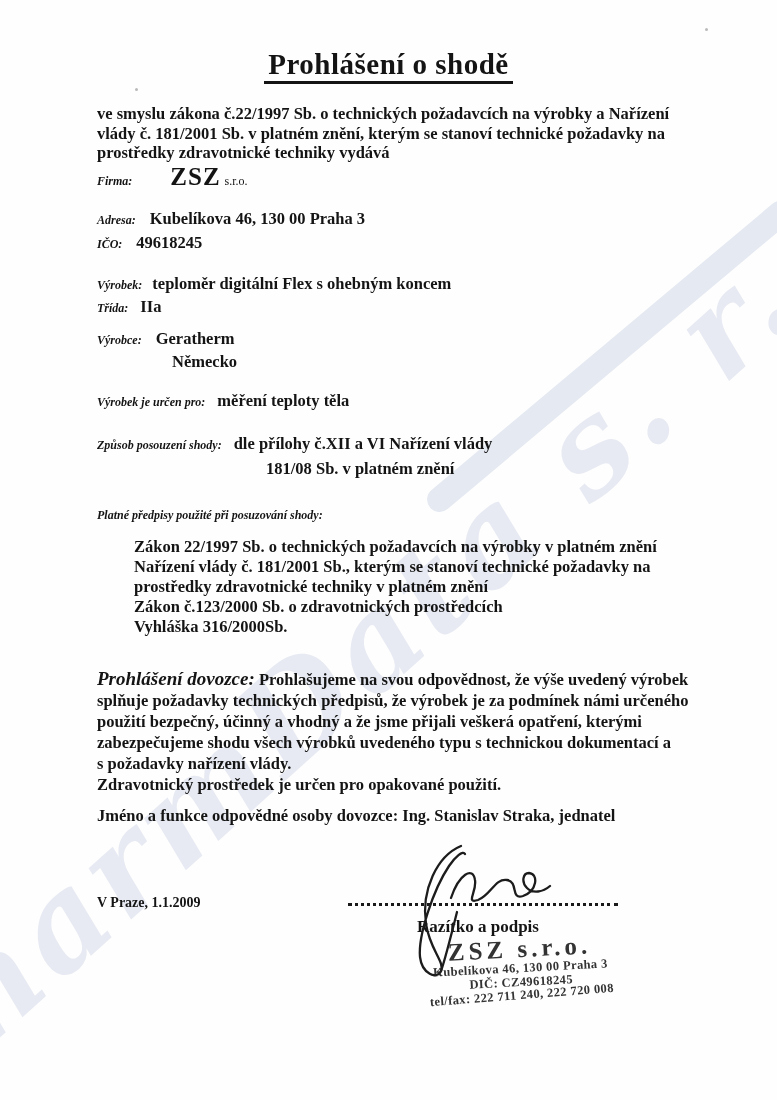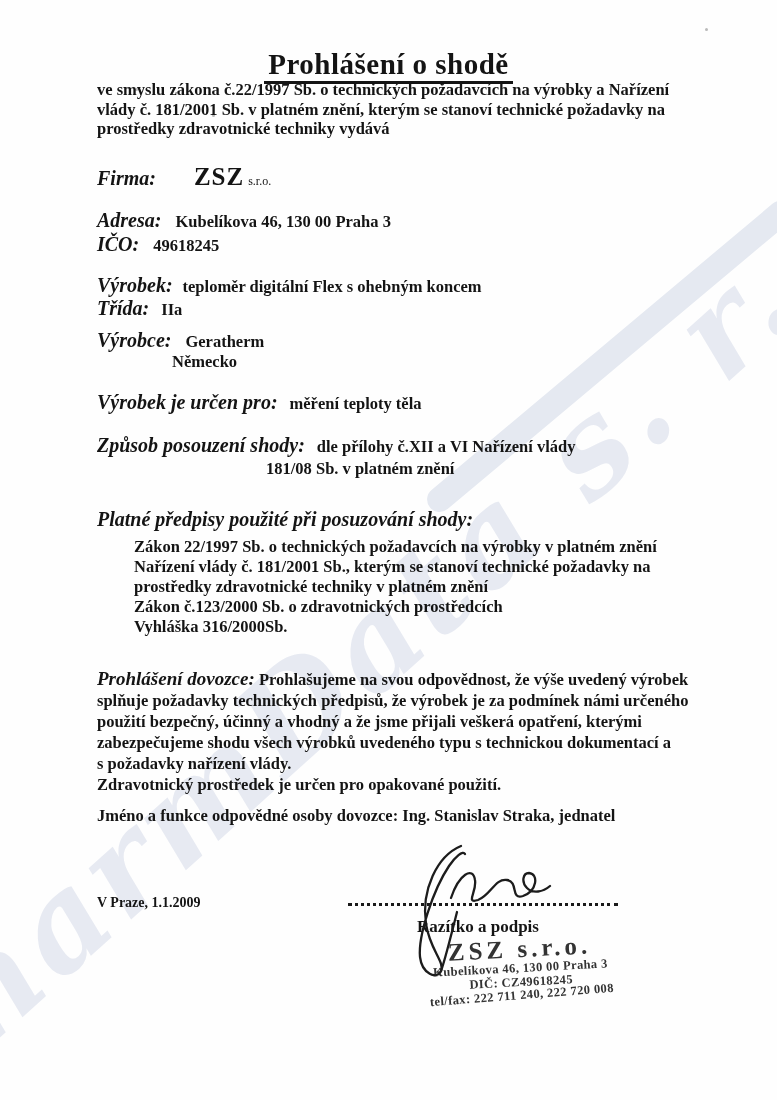--- a/index.html
+++ b/index.html
@@ -9,21 +9,21 @@
     font-family:"Liberation Serif","DejaVu Serif",serif;
     color:#141414;
   }
   .abs { position:absolute; }
   .ttl {
     width:777px; text-align:center; font-size:29px; font-weight:700;
     letter-spacing:0.5px;
   }
   .ttl span { border-bottom:3px solid #141414; padding:0 4px 1px 4px; }
   .body-txt { font-size:16.5px; font-weight:700; line-height:19.5px; }
-  .lbl { font-style:italic; font-weight:700; font-size:20px;text-align:right; }
+  .lbl { font-style:italic; font-weight:700; font-size:12px;text-align:right; }
   .lbl-sm { font-style:italic; font-weight:700; font-size:19px; }
   .val { font-weight:700; font-size:16.5px; }
   .row { white-space:nowrap; }
   .firma-main { font-weight:700; font-size:25px; letter-spacing:1px; }
   .firma-suffix { font-weight:400; font-size:12px; }
   .watermark {
     left:-120px; top:1010px; width:1500px;
     transform:rotate(-42deg); transform-origin:0 50%;
     font-size:128px; font-style:italic; font-weight:700;
     color:#e7eaf2; letter-spacing:6px; white-space:nowrap;
@@ -59,21 +59,21 @@
   <div class="abs wm-flourish"></div>
 
   <div class="abs speck" style="left:705px; top:28px;"></div>
   <div class="abs speck" style="left:135px; top:88px;"></div>
   <div class="abs speck" style="left:212px; top:114px;"></div>
 
   <div class="abs ttl" style="top:48px;">
     <span>Prohlášení o shodě</span>
   </div>
 
-  <div class="abs body-txt" style="left:97px; top:80px; width:612px;">ve smyslu zákona č.22/1997 Sb. o technických požadavcích  na výrobky a Nařízení vlády č. 181/2001 Sb. v platném znění, kterým se stanoví technické požadavky na prostředky zdravotnické techniky vydává</div>
+  <div class="abs body-txt" style="left:97px; top:104px; width:612px;">ve smyslu zákona č.22/1997 Sb. o technických požadavcích  na výrobky a Nařízení vlády č. 181/2001 Sb. v platném znění, kterým se stanoví technické požadavky na prostředky zdravotnické techniky vydává</div>
 
   <div class="abs row" style="left:97px; top:163px;">
     <span class="lbl">Firma:</span>
     <span class="firma-main" style="margin-left:34px;">ZSZ</span>
     <span class="firma-suffix">s.r.o.</span>
   </div>
 
   <div class="abs row" style="left:97px; top:209px;">
     <span class="lbl">Adresa:</span>
     <span class="val" style="margin-left:10px;">Kubelíkova 46, 130 00  Praha 3</span>

